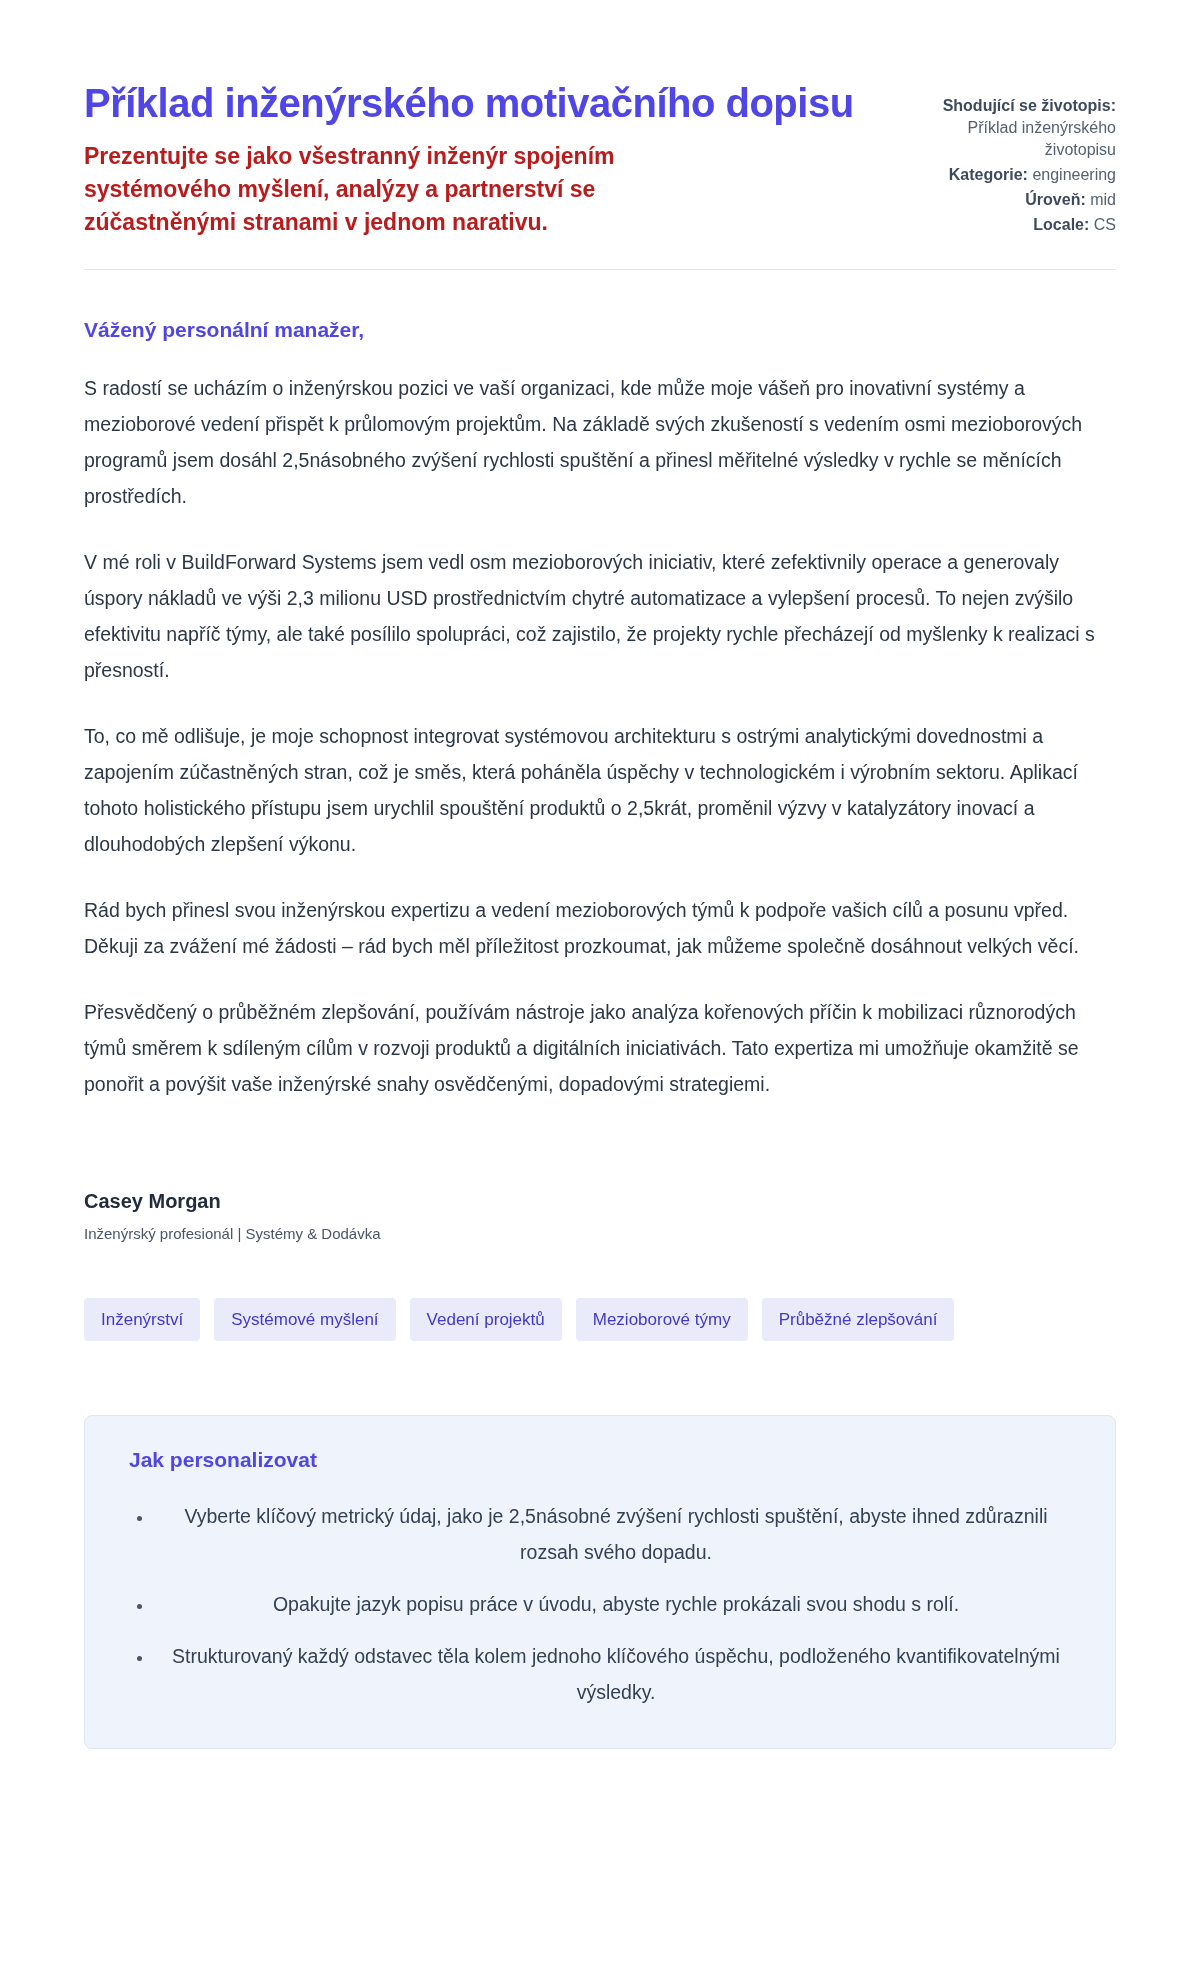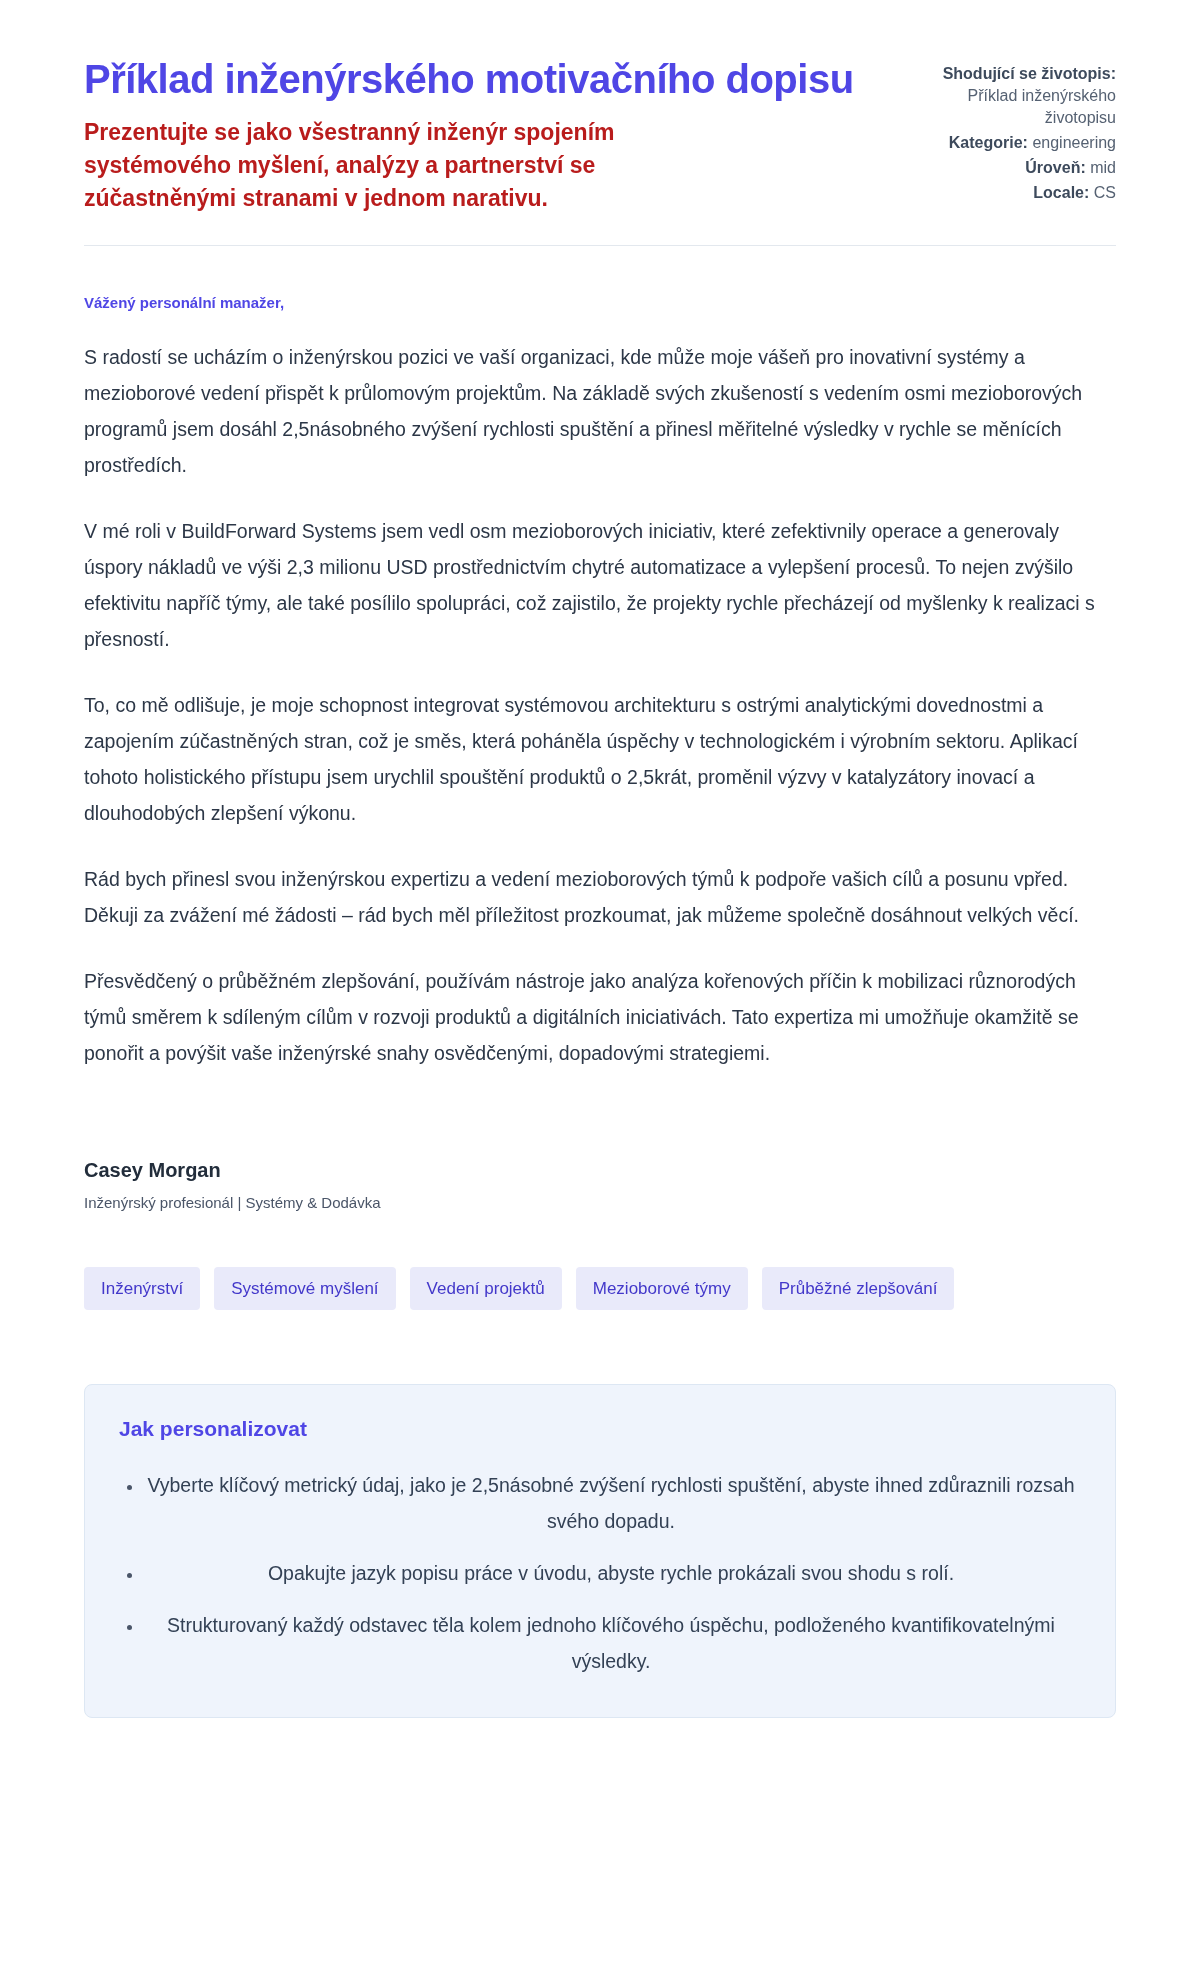--- a/index.html
+++ b/index.html
@@ -5,57 +5,57 @@
   html,body{margin:0;padding:0;background:#ffffff;}
   body{
     font-family:"Liberation Sans","DejaVu Sans",sans-serif;
     color:#2c3747;
     width:1200px;
     min-height:1974px;
     box-sizing:border-box;
   }
   .container{width:1032px;margin:0 auto;padding-top:54px;}
   
-  .header{display:flex;justify-content:space-between;align-items:center;gap:30px;}
+  .header{display:flex;justify-content:space-between;align-items:flex-end;gap:30px;margin-top:24px;}
   .header-left{width:770px;}
   .page-title{
     margin:0 0 12px 0;
     font-size:40px;line-height:50px;font-weight:700;color:#4f46e5;
     letter-spacing:-0.5px;
   }
   .page-subtitle{
     margin:0;max-width:620px;
     font-size:23px;line-height:33px;font-weight:700;color:#b91c1c;
   }
   .meta{width:178px;flex-shrink:0;text-align:right;font-size:16px;line-height:22px;color:#556172;}
   .meta-item{margin-bottom:3px;}
   .meta .m-label{font-weight:700;color:#3d4a5c;}
   .divider{border:none;border-top:1px solid #e3e8ee;margin:30px 0 0 0;}
   
   .letter{margin-top:48px;}
   .greeting{
-    font-size:15px;font-weight:700;color:#4f46e5;margin:0 0 28px 0;
+    font-size:21px;font-weight:700;color:#4f46e5;margin:0 0 28px 0;
   }
   .para{font-size:19.5px;line-height:36px;margin:0 0 30px 0;color:#2c3747;}
   .signature{margin-top:88px;}
   .sig-name{font-size:20px;font-weight:700;color:#222d3b;margin:0;}
   .sig-title{font-size:15px;color:#4a5568;margin:12px 0 0 0;}
   
   .tags{margin-top:56px;display:flex;flex-wrap:wrap;gap:14px;align-items:center;}
   .tag{
     background:#e9eafa;color:#4338ca;
     font-size:17px;line-height:17px;
     padding:13px 17px;border-radius:4px;
     text-decoration:none;display:inline-block;
   }
   
   .personalize{
     margin-top:74px;
     background:#eff4fc;border:1px solid #dde7f3;border-radius:8px;
-    padding:32px 36px 38px 34px;
+    padding:32px 36px 38px 44px;
     box-sizing:border-box;
   }
   .personalize-title{
     margin:0 0 26px 0;
     font-size:21px;font-weight:700;color:#4f46e5;
   }
   .personalize-list{margin:0;padding-left:24px;color:#334155;text-align:center;}
   .personalize-list li{
     font-size:19.5px;line-height:36px;margin-bottom:16px;color:#334155;
   }

